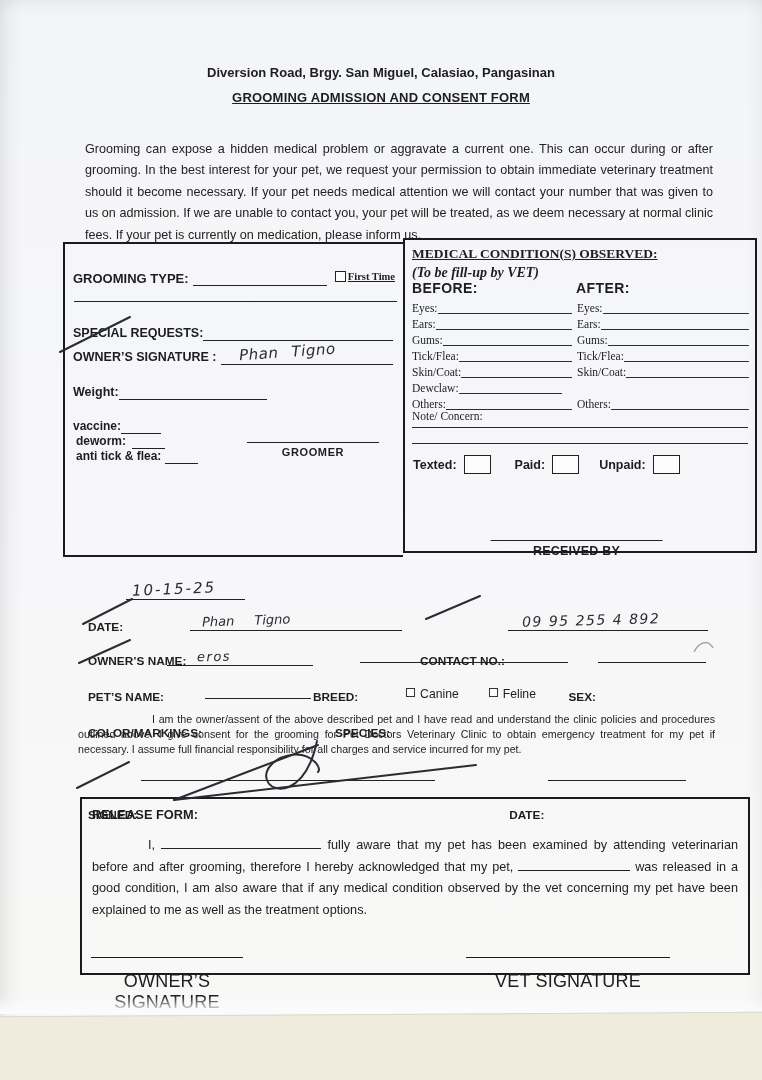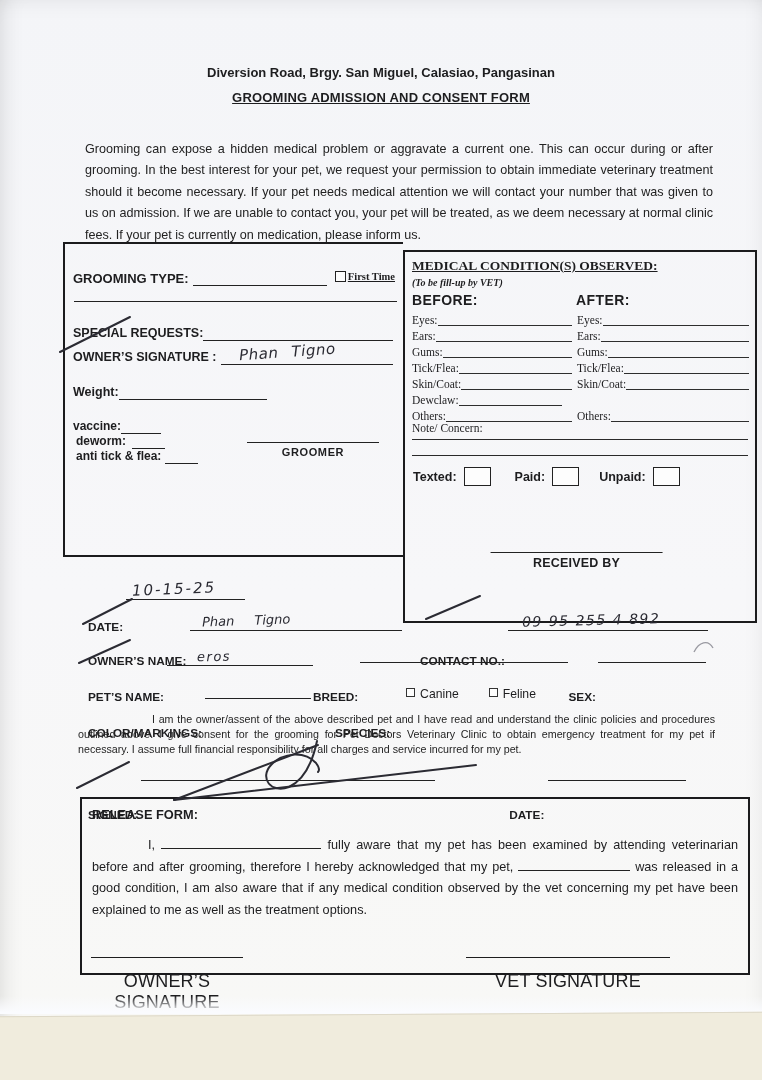--- a/index.html
+++ b/index.html
@@ -20,37 +20,37 @@
   .clinic-name { font-size:13.5px; font-weight:bold; letter-spacing:.2px; }
   .clinic-addr { font-size:13px; font-weight:bold; margin-top:11px; }
   .form-title  { font-size:13px; font-weight:bold; margin-top:10px; text-decoration:underline; letter-spacing:.2px; }
 
   .intro { position:absolute; top:139px; left:85px; width:628px;
     font-size:12.6px; line-height:21.4px; text-align:justify; color:#222; }
 
   
   .lbox { position:absolute; left:63px; top:242px; width:340px; height:315px;
     border:2.5px solid #1b1b1d; border-right:none; }
-  .rbox { position:absolute; left:403px; top:250px; width:354px; height:373px;
+  .rbox { position:absolute; left:403px; top:238px; width:354px; height:315px;
     border:2.5px solid #1b1b1d; }
   .frow { position:absolute; display:flex; }
   .lbl  { font-weight:bold; font-size:12.5px; white-space:nowrap; }
   .line { display:inline-block; border-bottom:1.5px solid #222; height:15px; position:relative; }
   .grow { flex:1; }
 
   .cb { display:inline-block; width:11px; height:11px; border:1.5px solid #222; background:#fdfdfd; margin:0 2px 1px 8px; vertical-align:bottom; }
   .first-time { font-family:"Liberation Serif", serif; font-weight:bold; font-size:10.5px; text-decoration:underline; }
 
   .groomer-blk { position:absolute; left:182px; top:186px; width:132px; text-align:center; }
   .groomer-line { border-bottom:1.5px solid #222; height:13px; }
   .groomer-lab { font-weight:bold; font-size:11px; letter-spacing:.6px; margin-top:3px; }
 
   
   .med-title { position:absolute; top:6px; left:7px; font-family:"Liberation Serif", serif; font-weight:bold; font-size:13.5px; text-decoration:underline; }
-  .med-sub   { position:absolute; top:25px; left:7px; font-family:"Liberation Serif", serif; font-weight:bold; font-style:italic; font-size:10px; }
+  .med-sub   { position:absolute; top:25px; left:7px; font-family:"Liberation Serif", serif; font-weight:bold; font-style:italic; font-size:14px; }
   .med-hdr   { position:absolute; top:40px; font-size:14px; font-weight:bold; letter-spacing:.4px; }
   .med-rows  { position:absolute; top:58px; left:7px; right:6px; }
   .med-row   { display:flex; height:16px; align-items:flex-end; }
   .med-cell  { display:flex; align-items:flex-end; width:160px; }
   .med-cell.r{ flex:1; margin-left:5px; }
   .med-lbl   { font-family:"Liberation Serif", serif; font-size:11.5px; white-space:nowrap; }
   .med-line  { flex:1; border-bottom:1px solid #2e2e2e; height:12px; }
   .note-lbl  { font-family:"Liberation Serif", serif; font-size:11.5px; position:absolute; top:170px; left:7px; }
   .note-line1{ position:absolute; left:7px; right:7px; top:176px; height:12px; border-bottom:1.2px solid #2a2a2a; }
   .note-line2{ position:absolute; left:7px; right:7px; top:192px; height:12px; border-bottom:1.2px solid #2a2a2a; }

